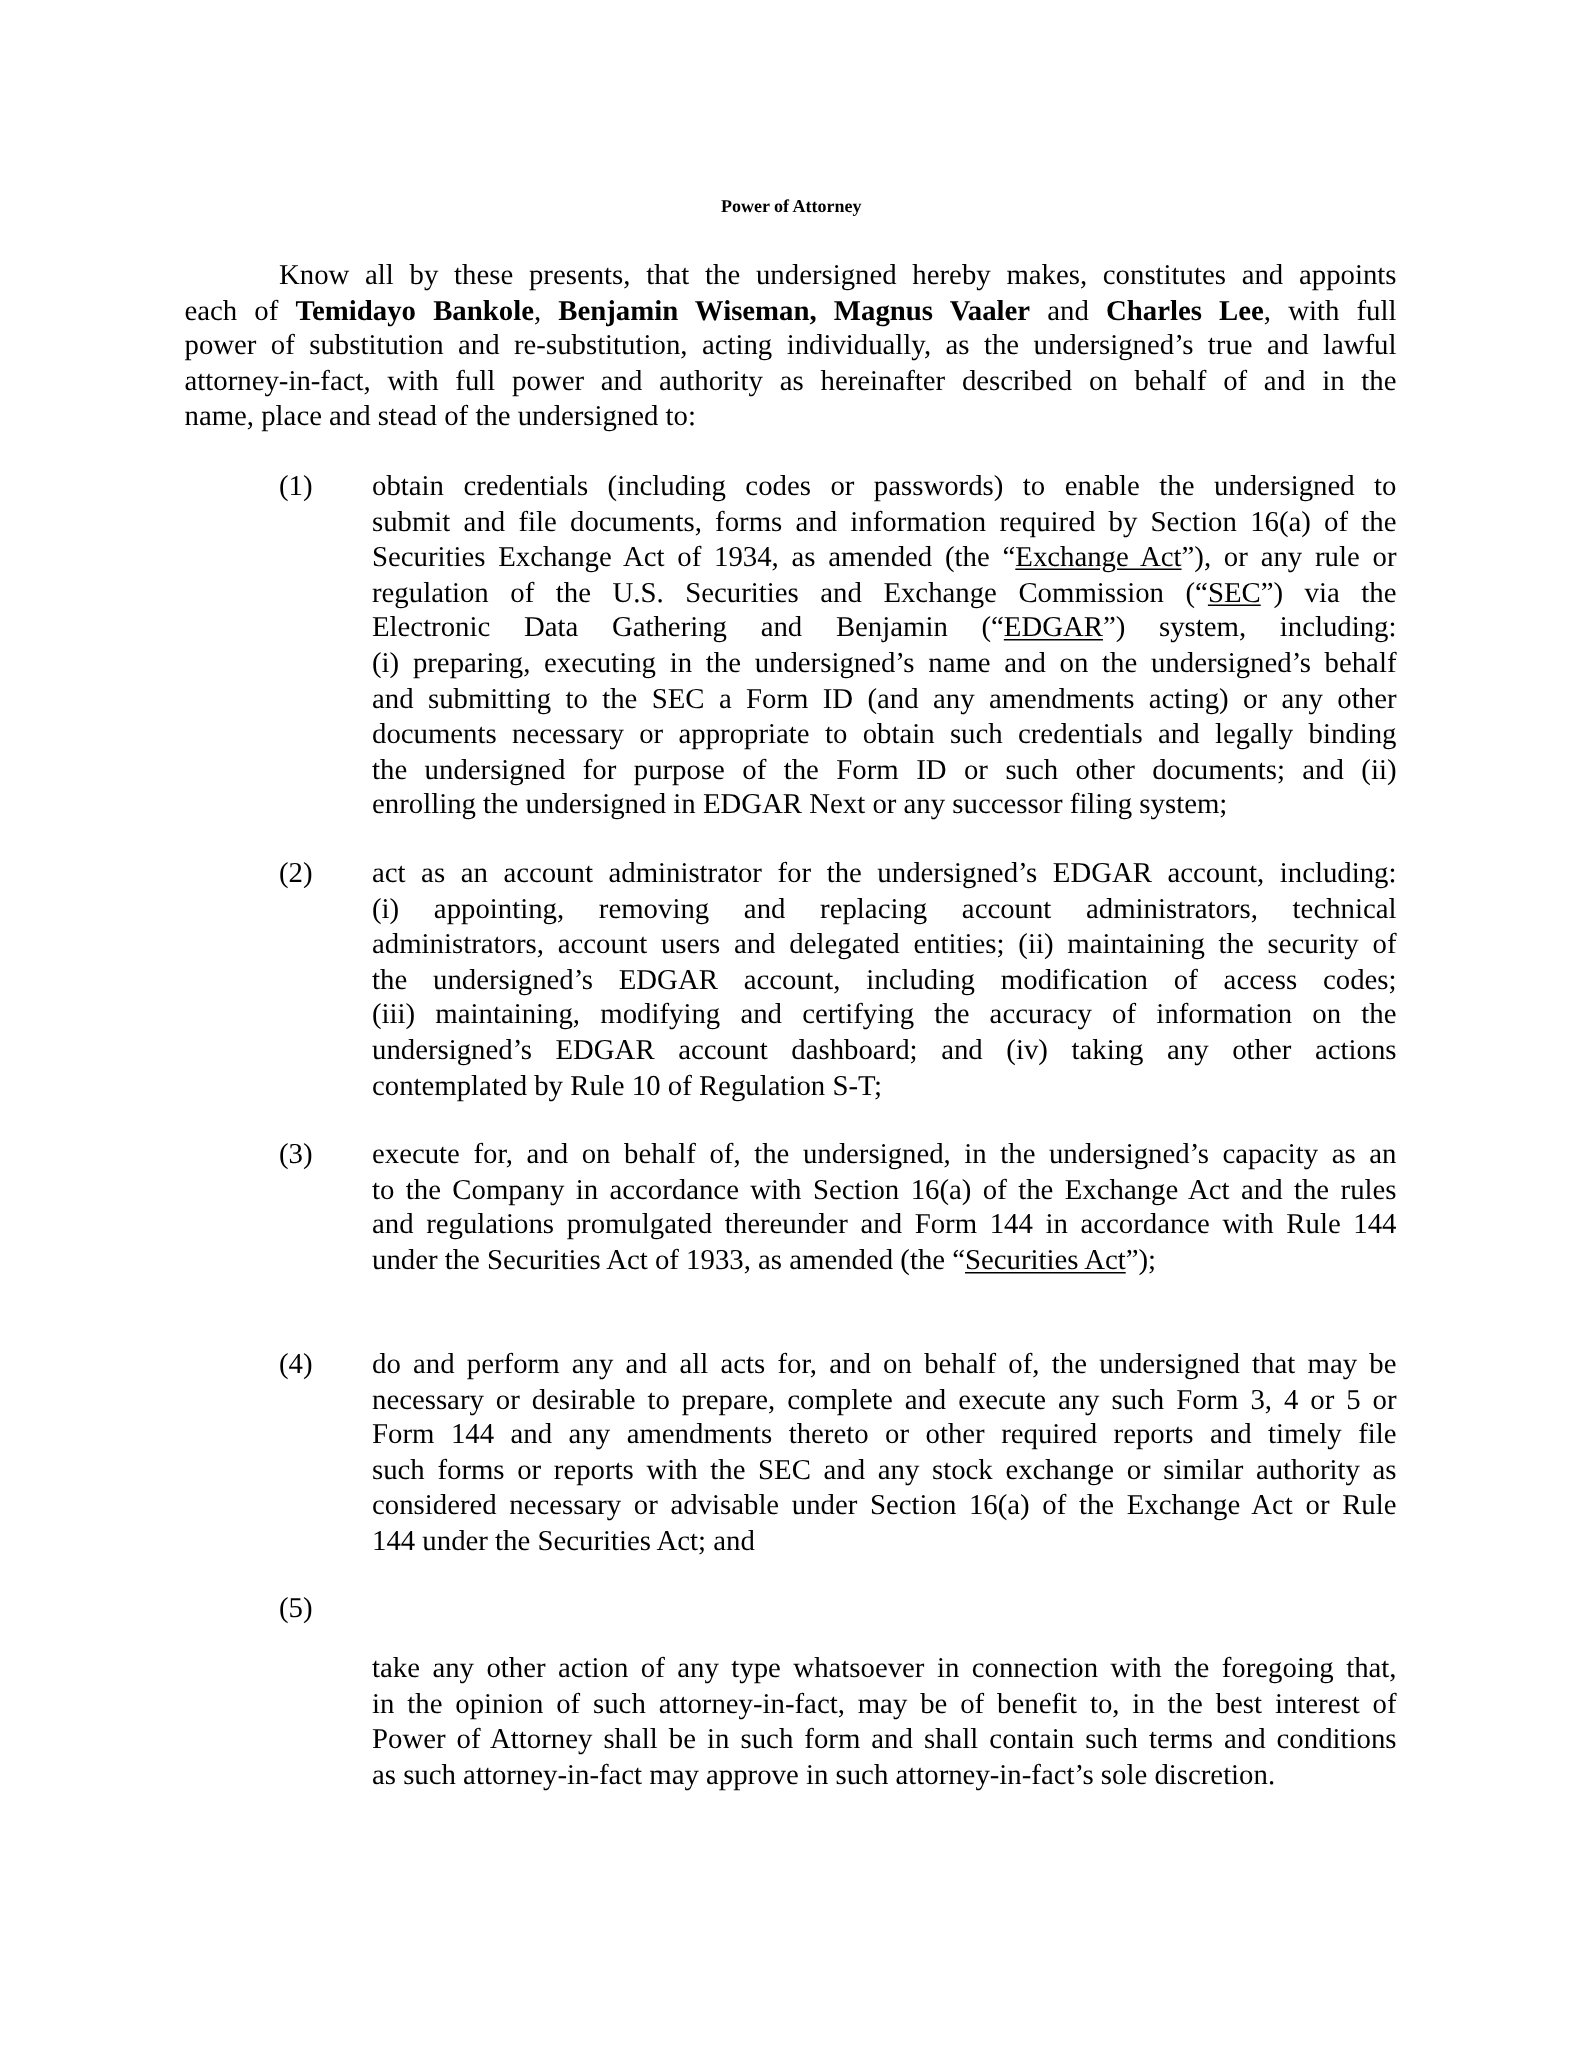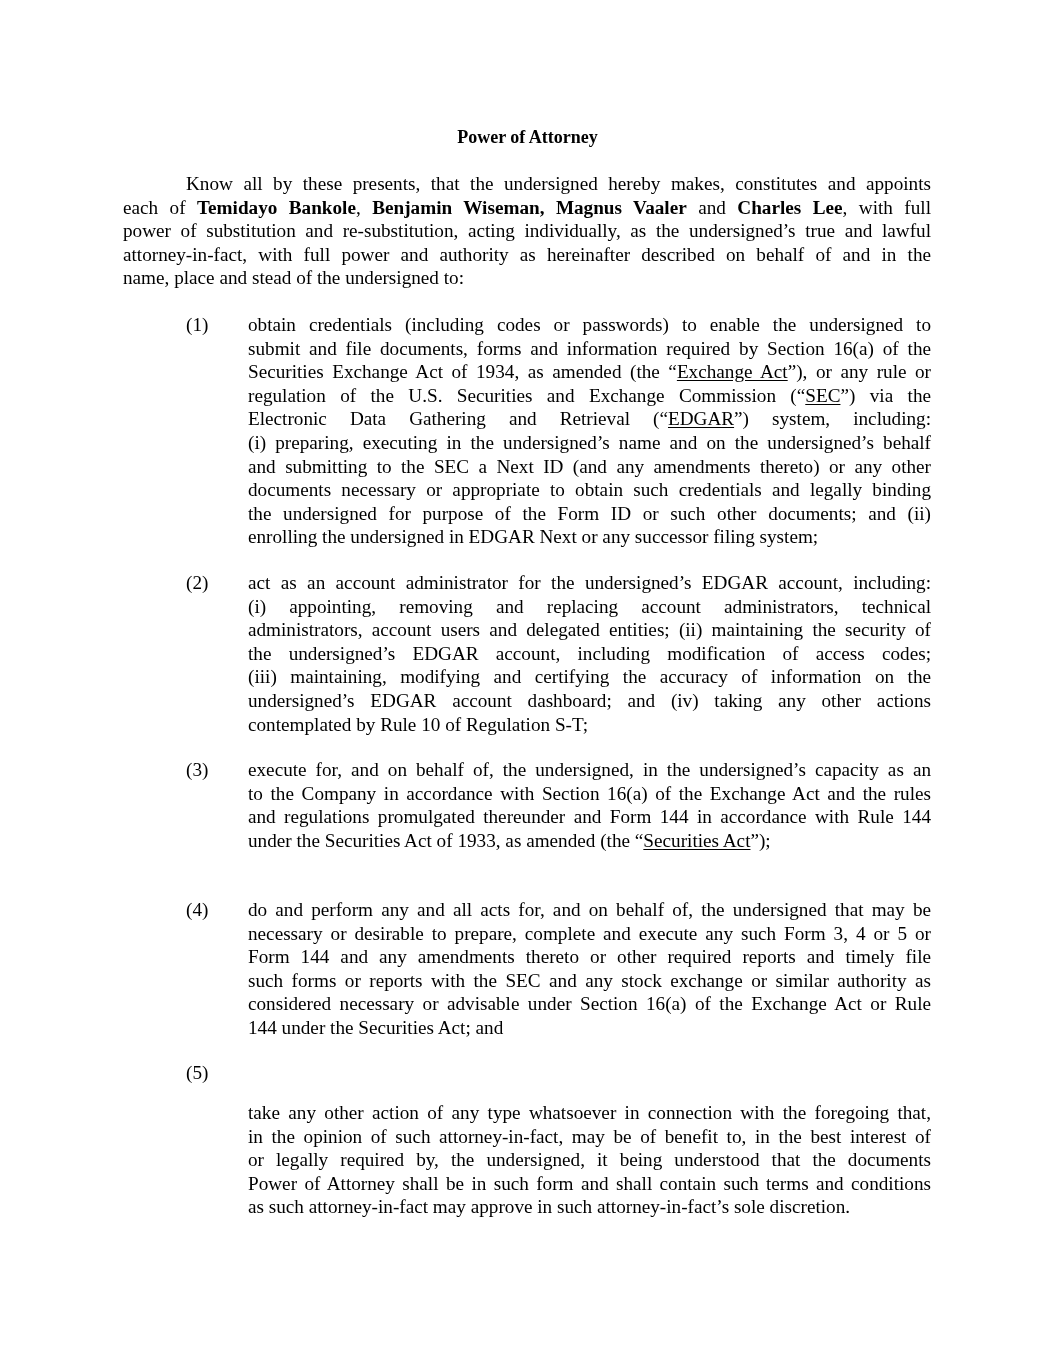--- a/index.html
+++ b/index.html
@@ -1,19 +1,19 @@
 <!DOCTYPE html>
 <html><head>
 <meta charset="utf-8">
 <style>
   html, body { margin: 0; padding: 0; background: #ffffff; }
   body { width: 1055px; height: 1365px; position: relative; overflow: hidden;
          font-family: "Liberation Serif", serif; color: #000; font-size: 19.2px; }
   .title { position: absolute; top: 125px; left: 0; width: 1055px; text-align: center;
-           font-weight: bold; font-size: 18px; line-height: 24px; }
+           font-weight: bold; font-size: 12px; line-height: 24px; }
   .block { position: absolute; }
   .line { display: block; height: 23.6px; line-height: 23.6px; white-space: nowrap;
           text-align: justify; text-align-last: justify; }
   .line.last { text-align-last: left; }
   .intro { left: 123px; top: 172px; width: 808px; }
   .item-num { position: absolute; left: 186px; line-height: 23.6px; }
   .item-body { left: 248px; width: 683px; }
   b { font-weight: bold; }
   u { text-decoration: underline; text-underline-offset: 2px; }
 </style>
@@ -31,23 +31,23 @@
     <span class="line">attorney-in-fact, with full power and authority as hereinafter described on behalf of and in the</span>
     <span class="line last">name, place and stead of the undersigned to:</span>
   </div>
 
   <div class="item-num" style="top:313px;">(1)</div>
   <div class="block item-body" style="top:313px;">
     <span class="line">obtain credentials (including codes or passwords) to enable the undersigned to</span>
     <span class="line">submit and file documents, forms and information required by Section 16(a) of the</span>
     <span class="line"><span>Securities Exchange Act of 1934, as amended (the “</span><u>Exchange Act</u><span>”), or any rule or</span></span>
     <span class="line"><span>regulation of the U.S. Securities and Exchange Commission (“</span><u>SEC</u><span>”) via the</span></span>
-    <span class="line"><span>Electronic Data Gathering and Retrieval (“</span><u>EDGAR</u><span>”) system, including:</span></span>
+    <span class="line"><span>Electronic Data Gathering and Benjamin (“</span><u>EDGAR</u><span>”) system, including:</span></span>
     <span class="line">(i) preparing, executing in the undersigned’s name and on the undersigned’s behalf</span>
-    <span class="line">and submitting to the SEC a Next ID (and any amendments thereto) or any other</span>
+    <span class="line">and submitting to the SEC a Form ID (and any amendments acting) or any other</span>
     <span class="line">documents necessary or appropriate to obtain such credentials and legally binding</span>
     <span class="line">the undersigned for purpose of the Form ID or such other documents; and (ii)</span>
     <span class="line last">enrolling the undersigned in EDGAR Next or any successor filing system;</span>
   </div>
 
   <div class="item-num" style="top:571px;">(2)</div>
   <div class="block item-body" style="top:571px;">
     <span class="line">act as an account administrator for the undersigned’s EDGAR account, including:</span>
     <span class="line">(i) appointing, removing and replacing account administrators, technical</span>
     <span class="line">administrators, account users and delegated entities; (ii) maintaining the security of</span>
@@ -72,18 +72,17 @@
     <span class="line">Form 144 and any amendments thereto or other required reports and timely file</span>
     <span class="line">such forms or reports with the SEC and any stock exchange or similar authority as</span>
     <span class="line">considered necessary or advisable under Section 16(a) of the Exchange Act or Rule</span>
     <span class="line last">144 under the Securities Act; and</span>
   </div>
 
   <div class="item-num" style="top:1061px;">(5)</div>
   <div class="block item-body" style="top:1061px;margin-top:40px;">
     <span class="line">take any other action of any type whatsoever in connection with the foregoing that,</span>
     <span class="line">in the opinion of such attorney-in-fact, may be of benefit to, in the best interest of</span>
-    <span class="line">or legally required by, the undersigned, it being understood that the documents</span>
     <span class="line">Power of Attorney shall be in such form and shall contain such terms and conditions</span>
     <span class="line last">as such attorney-in-fact may approve in such attorney-in-fact’s sole discretion.</span>
   </div>
 
 </div>
 
 </body></html>

